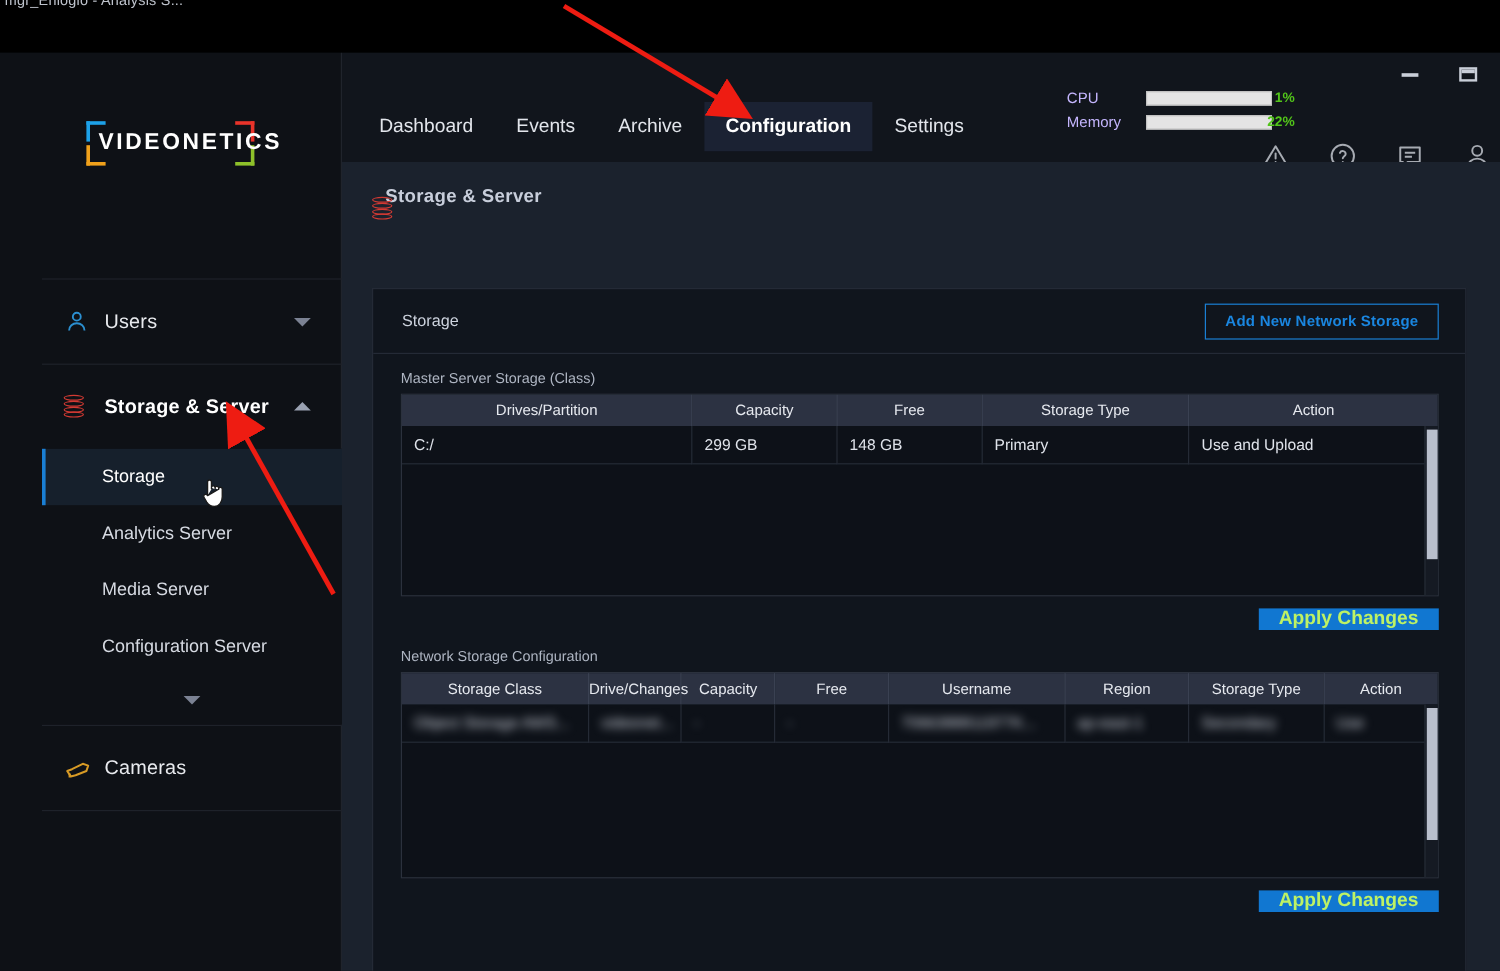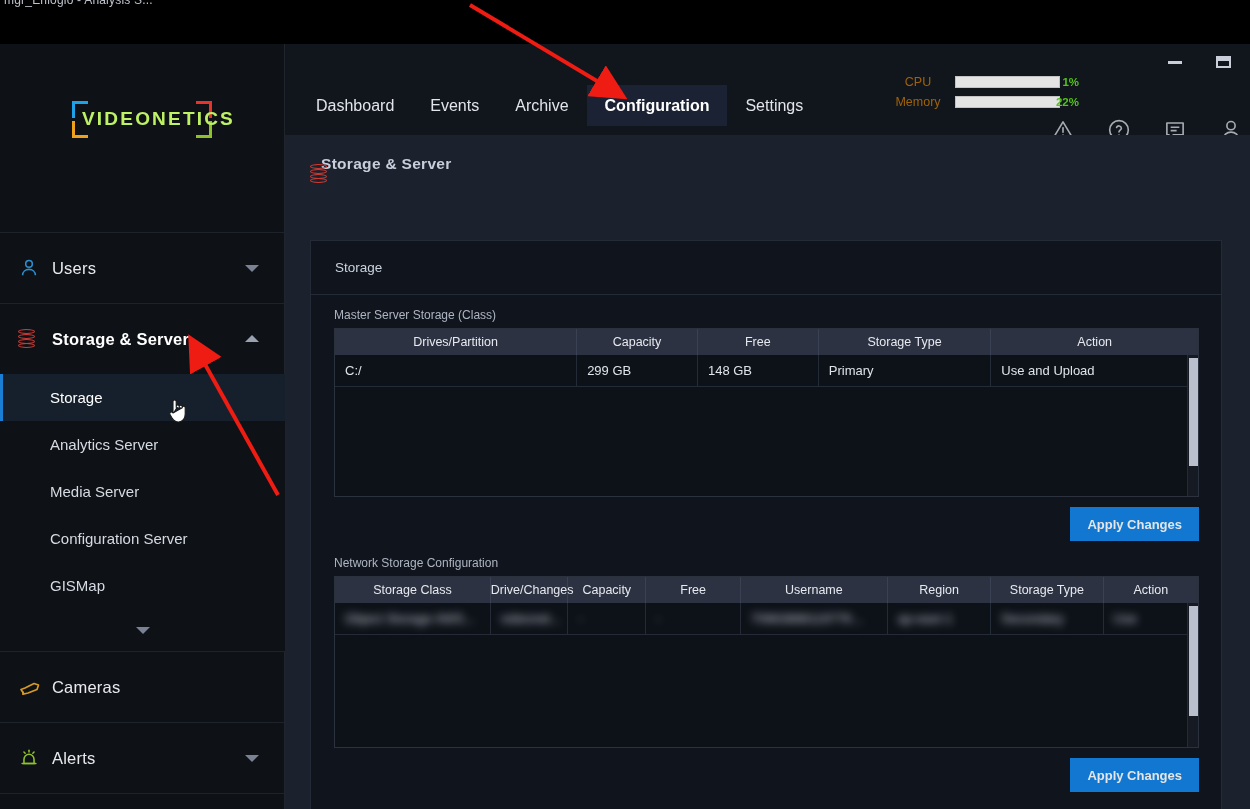--- a/index.html
+++ b/index.html
@@ -49,31 +49,31 @@
     width: 285px; height: 765px;
     background: #0e1116;
     border-right: 1px solid #20242c;
   }
   #logo {
     position: absolute; top: 52px; left: 72px;
     width: 140px; height: 48px;
   }
   .logo-word {
     position: absolute; top: 12px; left: 10px;
-    font-size: 19px; font-weight: bold; color: #bef264;
+    font-size: 19px; font-weight: bold; color: #ffffff;
     letter-spacing: 2.2px; font-family: "Liberation Sans", sans-serif;
   }
   .lc { position: absolute; width: 16px; height: 17px; }
   .lc-tl { top: 5px; left: 0; border-left: 3.5px solid #1da1e8; border-top: 3.5px solid #1da1e8; }
   .lc-bl { top: 25px; left: 0; border-left: 3.5px solid #f0a11b; border-bottom: 3.5px solid #f0a11b; }
   .lc-tr { top: 5px; right: 0; border-right: 3.5px solid #e8332a; border-top: 3.5px solid #e8332a; }
   .lc-br { top: 25px; right: 0; border-right: 3.5px solid #8ec12a; border-bottom: 3.5px solid #8ec12a; }
 
   #nav { position: absolute; top: 188px; left: 0; width: 285px; }
-  .nav-group { border-top: 1px solid #1e222a; }
+  .nav-group { border-top: 1px solid #1e222a; margin-left: 35px; }
   .nav-row {
     position: relative; height: 70px;
     display: flex; align-items: center;
     padding-left: 18px; cursor: pointer;
   }
   .nav-ico {
     width: 34px; display: flex; align-items: center; justify-content: flex-start;
   }
   .nav-label {
     font-size: 16.5px; color: #e8eaee; letter-spacing: .2px;
@@ -130,21 +130,21 @@
   .tab.active {
     background: #1b2233; color: #ffffff; font-weight: bold;
   }
 
   #sysmeters {
     position: absolute; right: 190px; top: 30px;
     display: flex; flex-direction: column; gap: 5px;
   }
   .meter { display: flex; align-items: center; gap: 8px; height: 15px; }
   .meter-label {
-    width: 58px; text-align: center; font-size: 12.5px; color: #a16207;
+    width: 58px; text-align: left; font-size: 12.5px; color: #c4b5fd;
   }
   .meter-bar {
     position: relative; width: 105px; height: 12px;
     background: #e4e4e4; border: 1px solid #c3c3c3;
   }
   .meter-fill { height: 100%; background: #13c225; }
   .meter-pct {
     position: absolute; right: -20px; top: -1px;
     font-size: 11.5px; color: #52c41a; font-weight: bold;
   }
@@ -239,23 +239,23 @@
     background: #151a23; border-left: 1px solid #252b36;
   }
   .vscroll .thumb {
     position: absolute; left: 1px; width: 9px; top: 3px; height: 108px;
     background: #b9bfcc;
   }
   .vscroll.s2 .thumb { top: 3px; height: 110px; }
 
   .btn-row { display: flex; justify-content: flex-end; padding: 10px 0 0 0; }
   .btn-primary {
-    height: 34px; padding: 0 17px;
-    background: #1177d1; border: none; color: #e5e5e5;
-    font-size: 13px; font-weight: bold; cursor: pointer;
+    height: 18px; padding: 0 17px;
+    background: #1177d1; border: none; color: #bef264;
+    font-size: 16px; font-weight: bold; cursor: pointer;
     font-family: "Liberation Sans", sans-serif;
   }
 
   
   #overlay { position: absolute; inset: 0; pointer-events: none; z-index: 60; }
 
   
   #cursor {
     position: absolute; left: 167px; top: 352px;
     width: 22px; height: 28px; z-index: 55;
@@ -325,56 +325,38 @@
             </div>
           <div class="sub-item">
               <span>Analytics Server</span>
             </div>
           <div class="sub-item">
               <span>Media Server</span>
             </div>
           <div class="sub-item">
               <span>Configuration Server</span>
             </div>
-          <div class="sub-item">
-              <span>GISMap</span>
-            </div>
           <div class="more-row">
               <span class="more-chev"></span>
             </div>
         </div>
       </div>
 
       <div class="nav-group">
         <div class="nav-row">
           <span class="nav-ico">
             <svg viewBox="0 0 24 24" width="24" height="24" fill="none" stroke="#d79a25" stroke-width="1.7" stroke-linejoin="round">
               <path d="M3 14.5l4-1.5 9-4.5 4.5 1.5-1.5 4.5-9 3.5-4 1z"></path>
               <path d="M5 16.5V20"></path>
             </svg>
           </span>
           <span class="nav-label">Cameras</span>
         </div>
       </div>
 
-      <div class="nav-group">
-        <div class="nav-row">
-          <span class="nav-ico">
-            <svg viewBox="0 0 24 24" width="22" height="22" fill="none" stroke="#8ec12a" stroke-width="1.7" stroke-linecap="round">
-              <path d="M6.5 18v-4.5a5.5 5.5 0 0 1 11 0V18z"></path>
-              <path d="M4.5 18h15"></path>
-                <path d="M12 3.5v2"></path>
-                <path d="M6.5 5.5l1.3 1.3"></path>
-                <path d="M17.5 5.5l-1.3 1.3"></path>
-            </svg>
-          </span>
-          <span class="nav-label">Alerts</span>
-          <span class="chev down"></span>
-        </div>
-      </div>
 
       <div class="nav-group">
         <div class="nav-row">
           
           
           
         </div>
       </div>
 
     </nav>
@@ -442,20 +424,21 @@
       <span>
         <span class="db-icon"><span></span><span></span><span></span><span></span></span>
       </span>
       <span class="ptitle">Storage &amp; Server</span>
     </div>
 
     <section id="card">
 
       <div class="card-head">
         <span class="ch-title">Storage</span>
+        <button class="btn-outline">Add New Network Storage</button>
       </div>
 
       <div class="section">
         <div class="section-label">Master Server Storage (Class)</div>
 
         <div class="tbl-wrap">
           <table>
             <colgroup>
                 <col style="width:28%">
                 <col style="width:14%">

